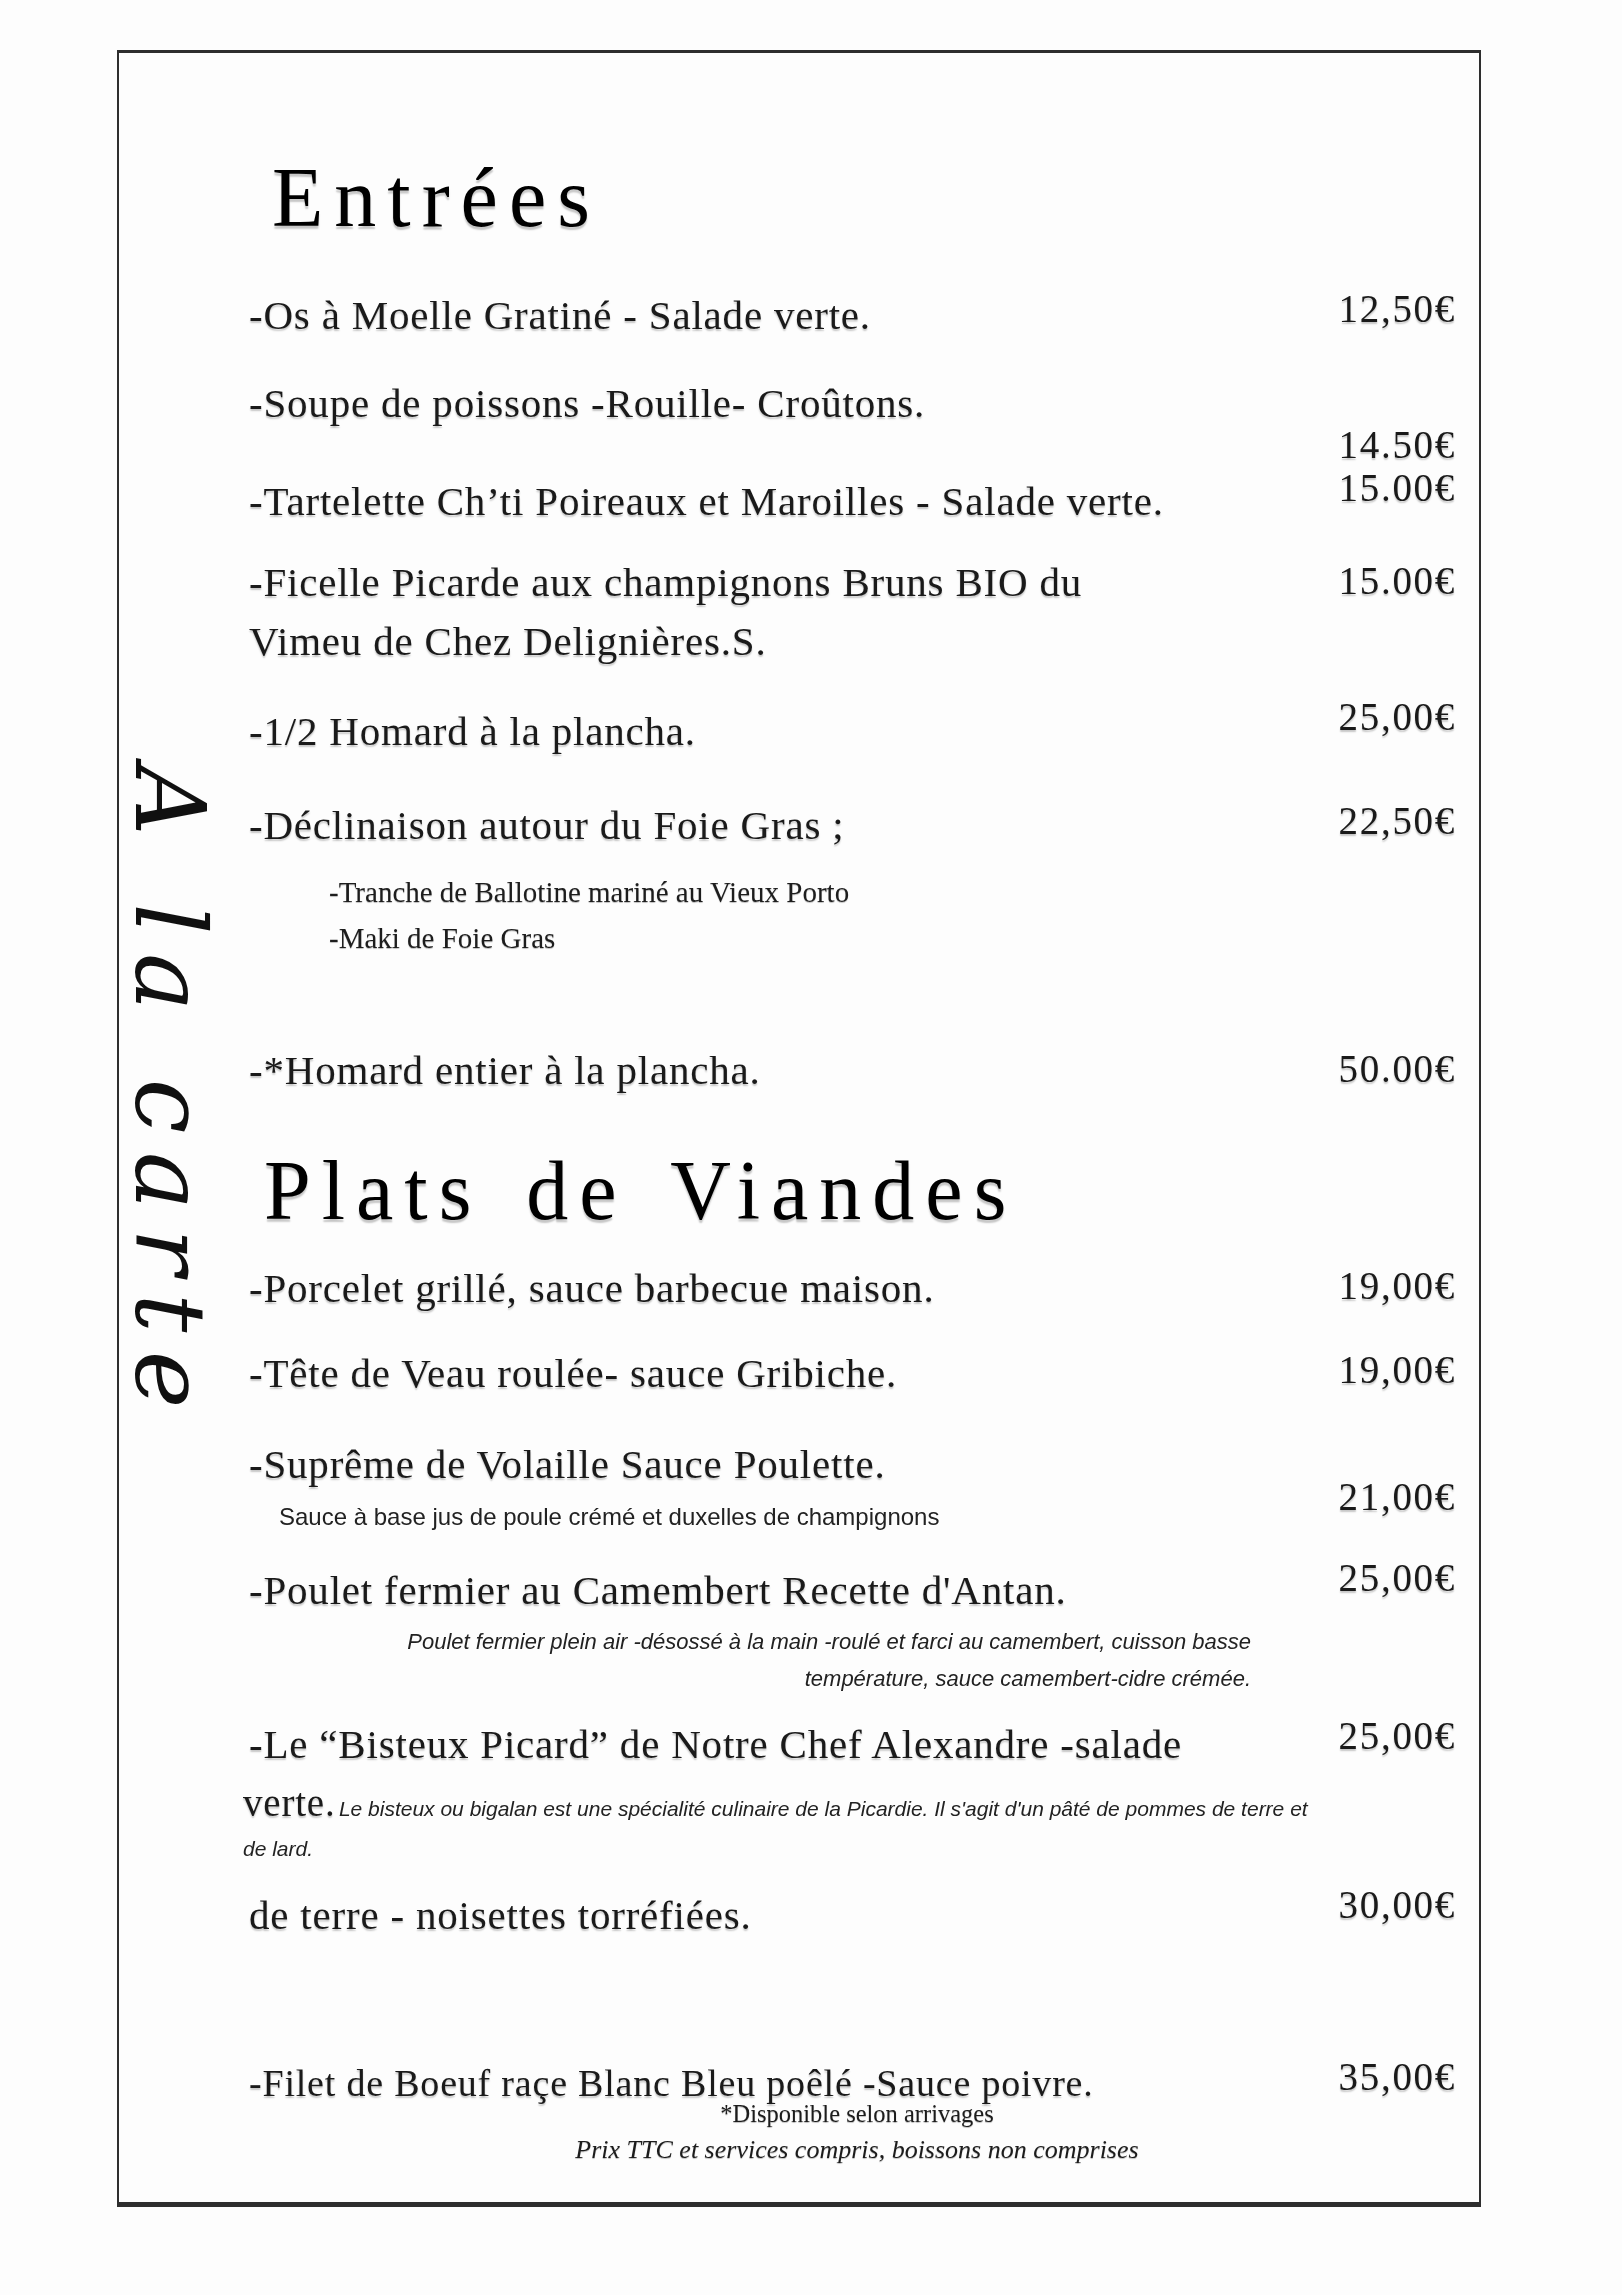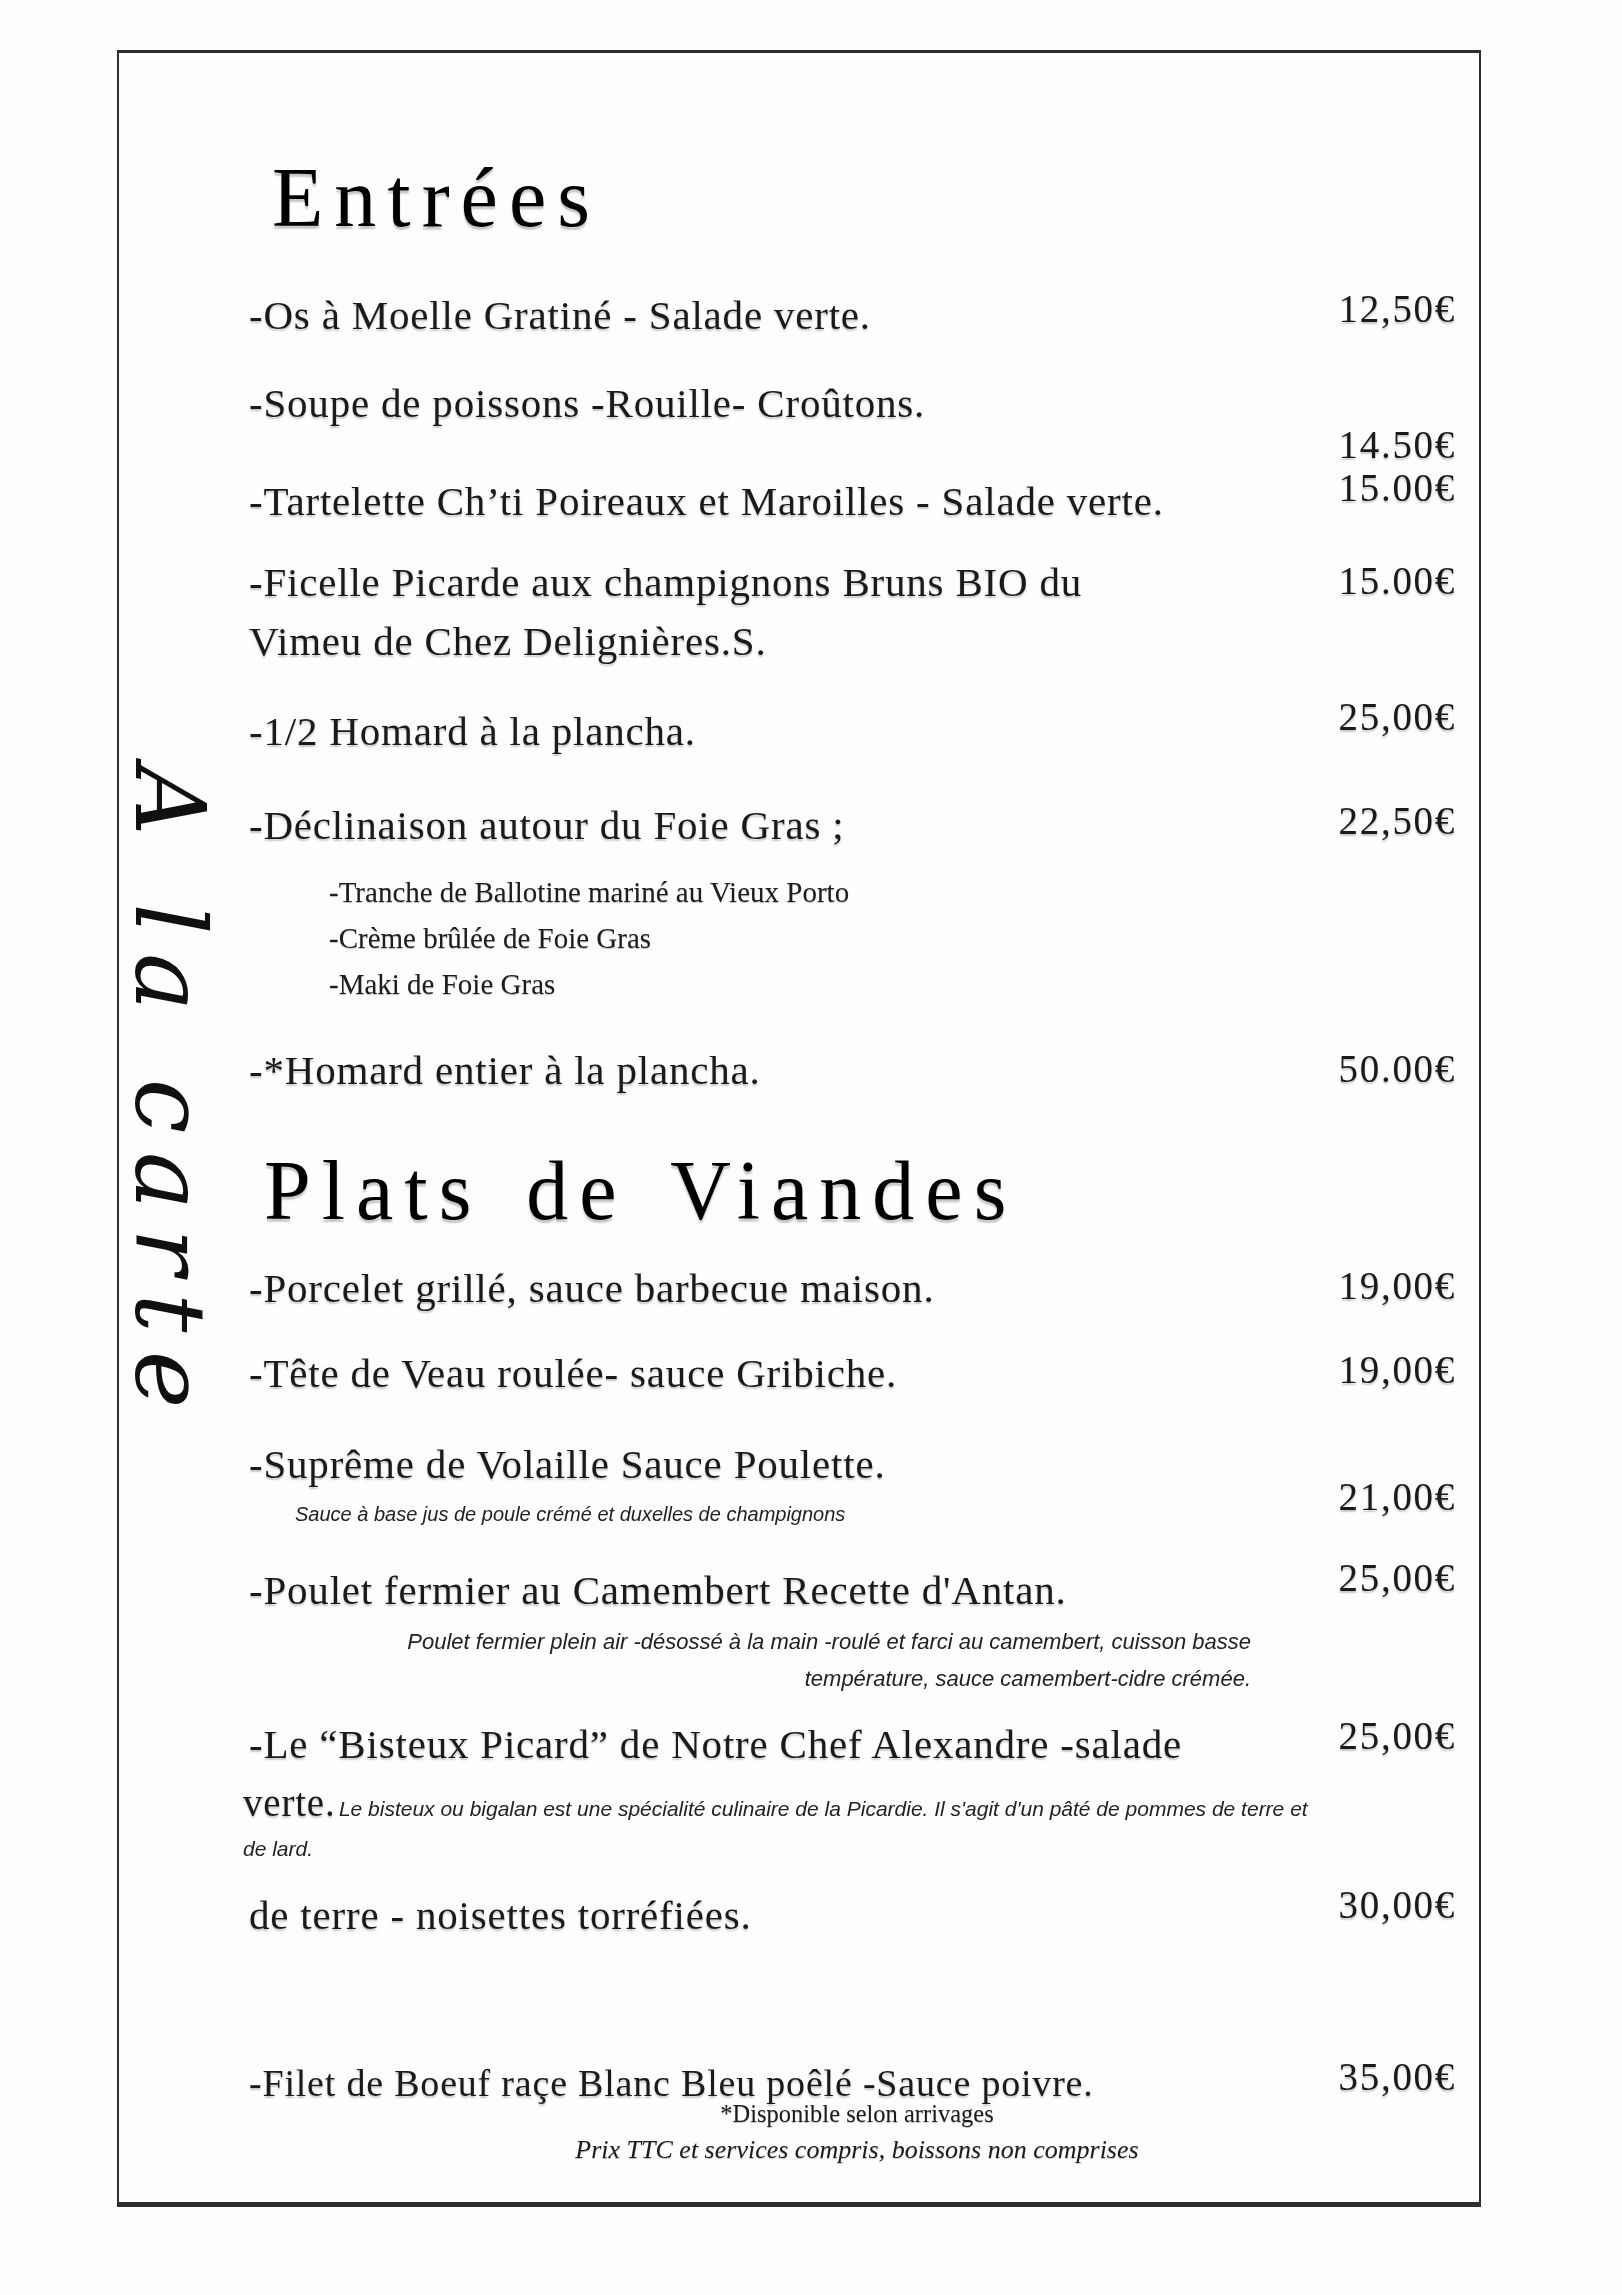--- a/index.html
+++ b/index.html
@@ -28,23 +28,23 @@
   .price{
     position:absolute;right:166px;font-size:39px;letter-spacing:1.7px;
     white-space:nowrap;color:#1a1a1a;text-shadow:0 1.7px 1.7px rgba(0,0,0,0.22);
   }
   .sub-items{
     position:absolute;left:329px;font-size:29px;line-height:46px;
     color:#1d1d1d;text-shadow:0 0.8px 0.8px rgba(0,0,0,0.25);
   }
   .sub-items span{display:block;white-space:nowrap;}
   .desc{
-    position:absolute;left:295px;
+    position:absolute;left:279px;
     font-family:"Liberation Sans","DejaVu Sans",sans-serif;
-    font-style:italic;font-size:20px;color:#222;white-space:nowrap;
+    font-size:24px;color:#222;white-space:nowrap;
   }
   .desc-block{
     position:absolute;left:279px;width:972px;
     font-family:"Liberation Sans","DejaVu Sans",sans-serif;
     font-style:italic;font-size:22px;line-height:37px;color:#222;white-space:normal;
   }
   .mixed-line{
     position:absolute;left:243px;width:1073px;line-height:37px;white-space:normal;
   }
   .mixed-line .serif-word{
@@ -95,21 +95,20 @@
   </div>
   <div class="price" style="top:558px;">15.00€</div>
 
   <div class="item-name" style="top:707px;">-1/2 Homard à la plancha.</div>
   <div class="price" style="top:694px;">25,00€</div>
 
   <div class="item-name" style="top:801px;">-Déclinaison autour du Foie Gras ;</div>
   <div class="price" style="top:798px;">22,50€</div>
   <div class="sub-items" style="top:869px;">
     <span>-Tranche de Ballotine mariné au Vieux Porto</span>
-    <span>-Crème brûlée de Foie Gras</span>
     <span>-Maki de Foie Gras</span>
   </div>
 
   <div class="item-name" style="top:1046px;">-*Homard entier à la plancha.</div>
   <div class="price" style="top:1046px;">50.00€</div>
 
   <h1 class="section-title" style="left:264px;top:1145px;word-spacing:12px;">Plats de Viandes</h1>
 
   <div class="item-name" style="top:1264px;">-Porcelet grillé, sauce barbecue maison.</div>
   <div class="price" style="top:1263px;">19,00€</div>

